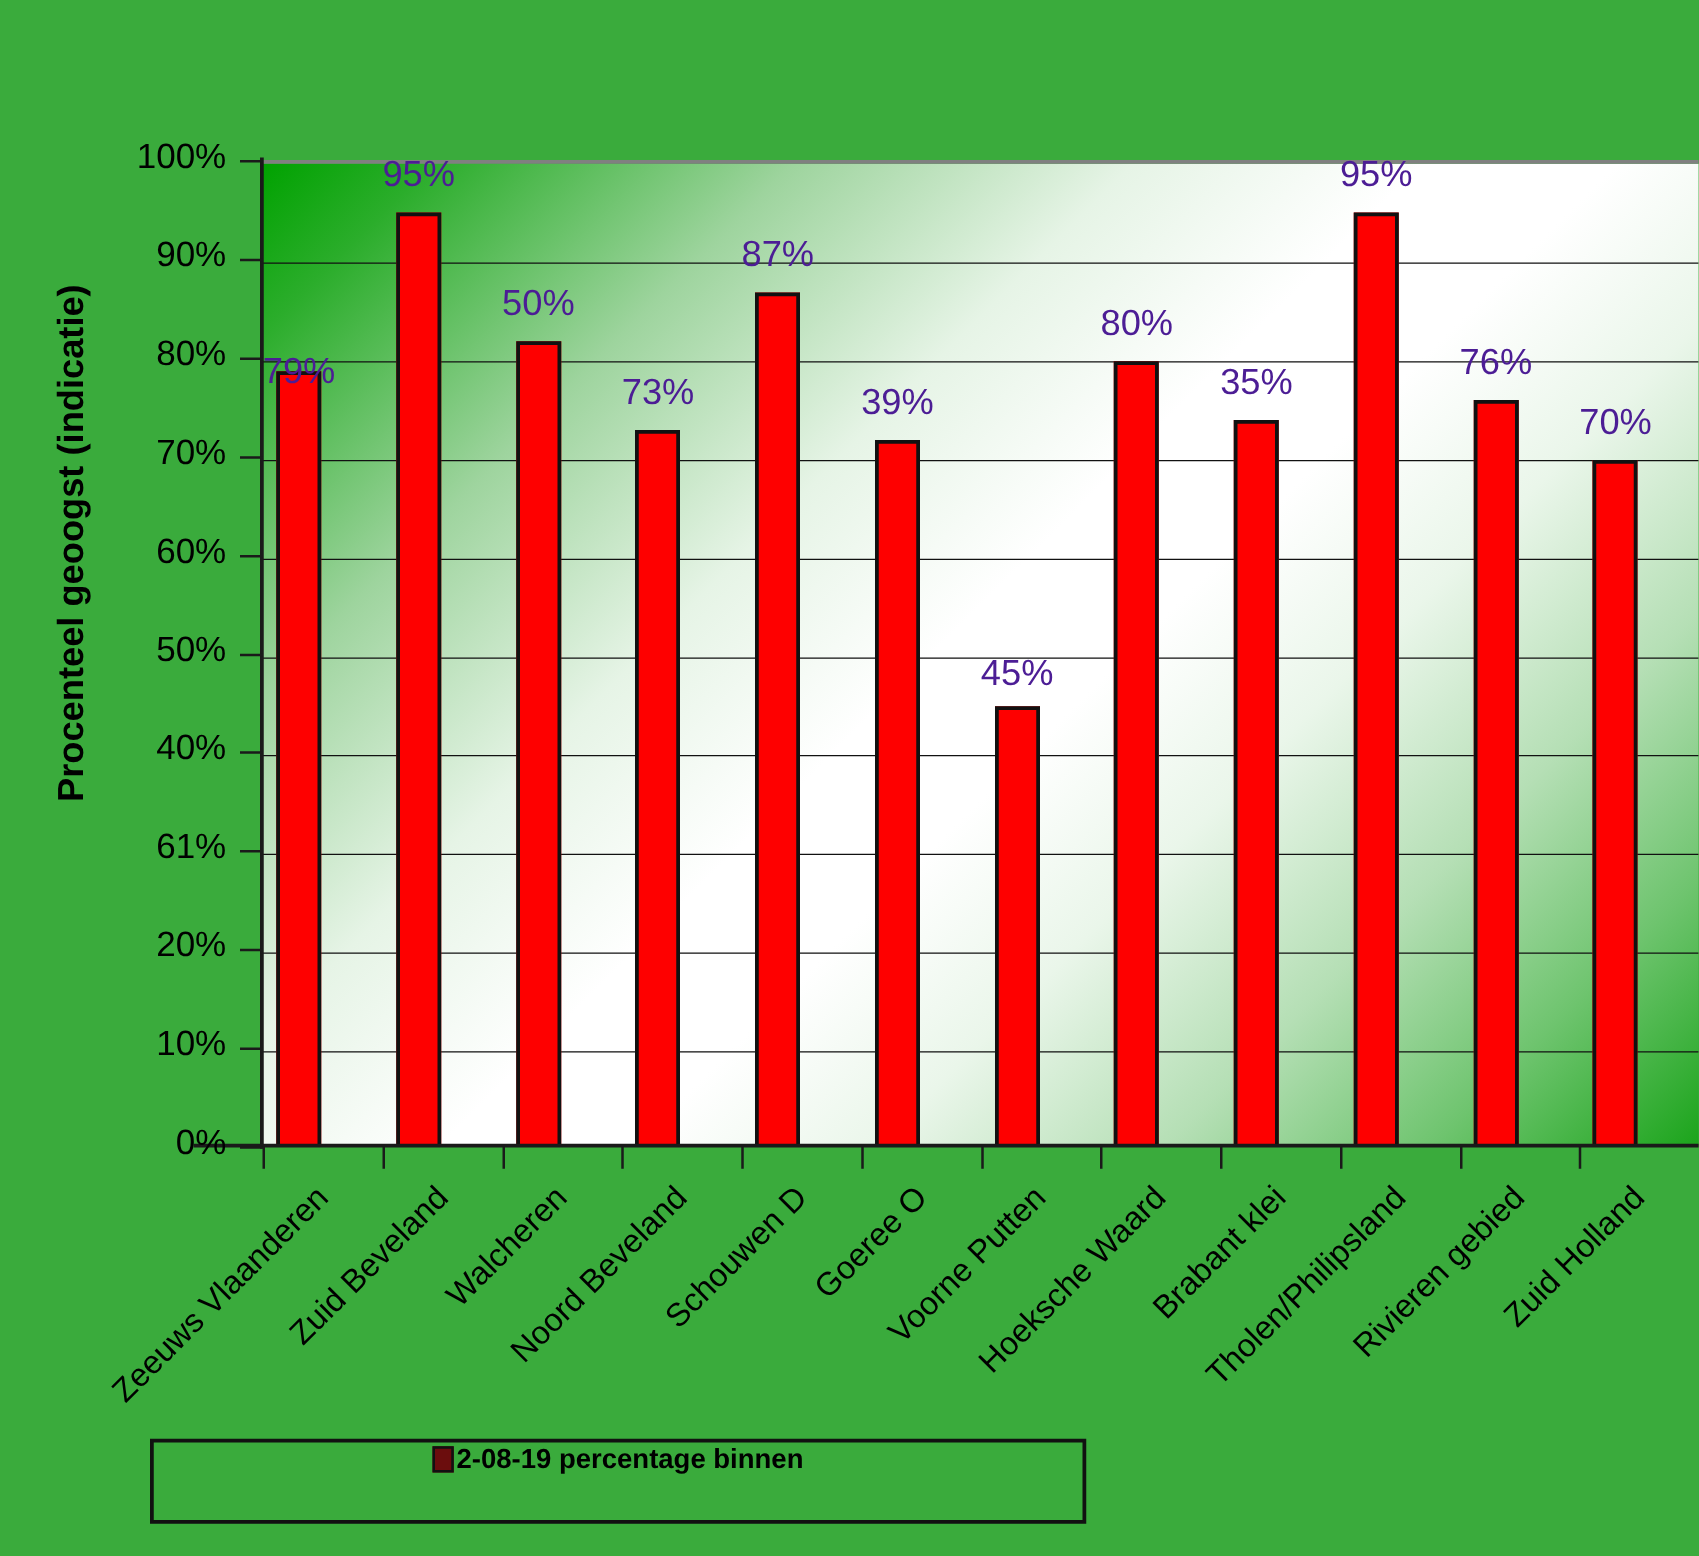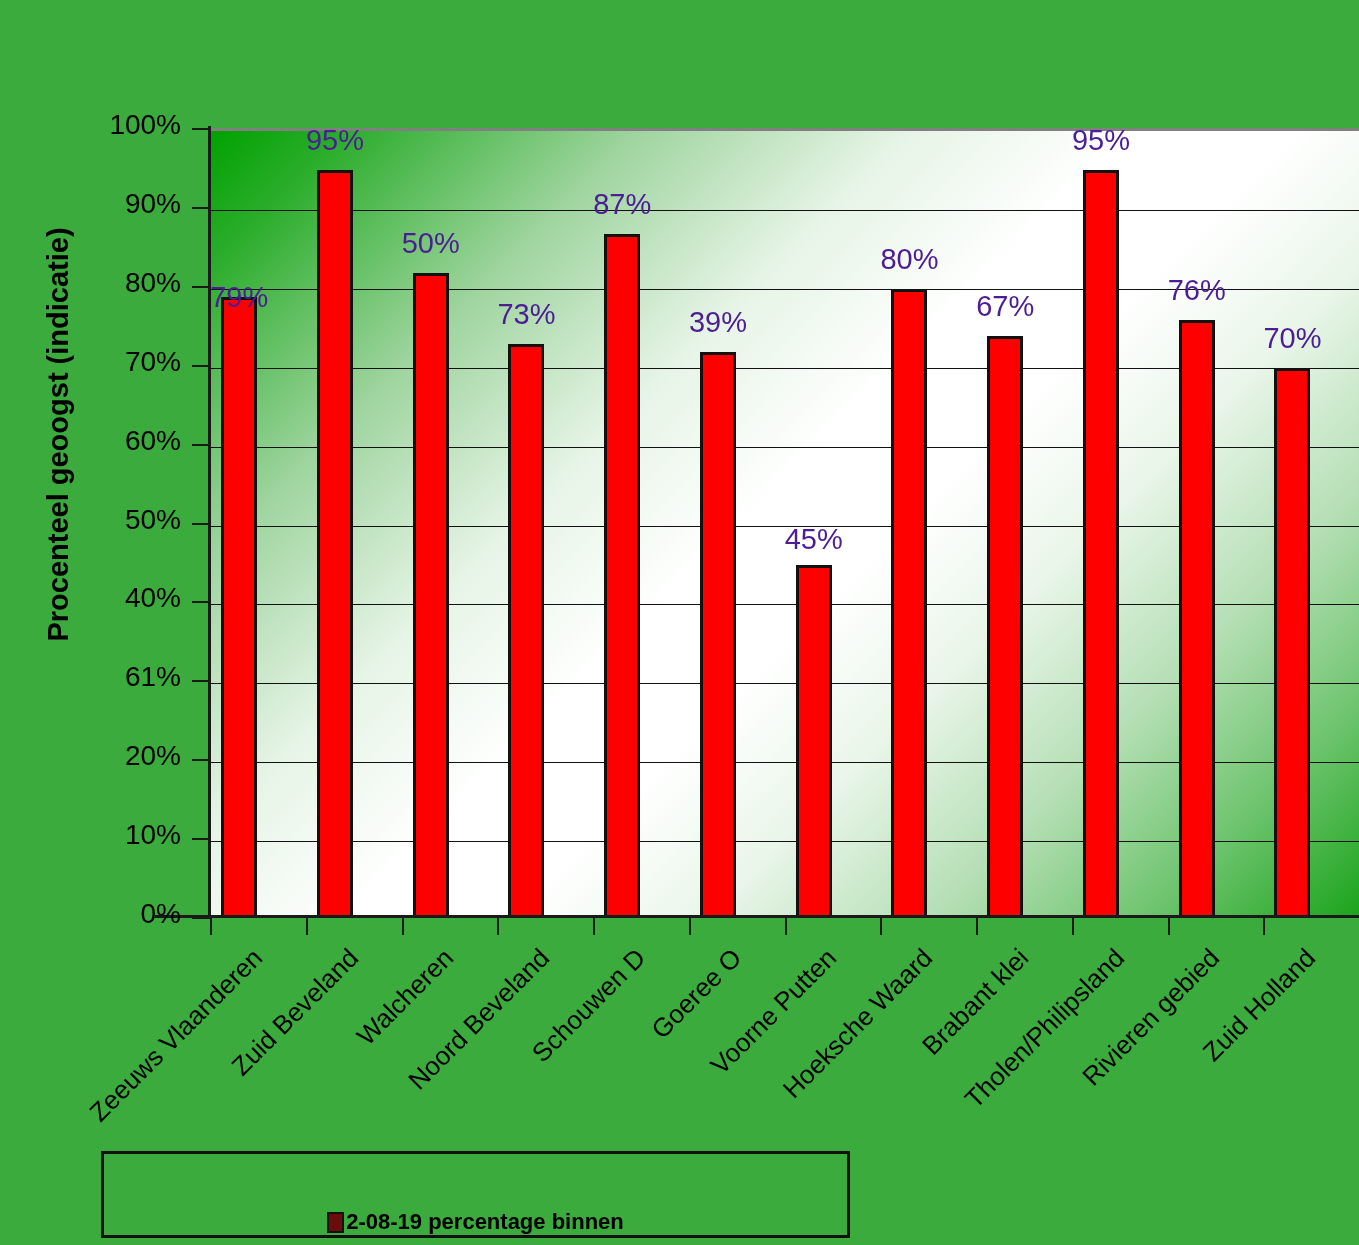--- a/index.html
+++ b/index.html
@@ -134,29 +134,29 @@
     color: #000;
     white-space: nowrap;
     transform-origin: right center;
     transform: rotate(-45deg);
     text-align: right;
   }
 
   
   #legend-box {
     position: absolute;
-    left: 101px;
+    left: 120px;
     top: 1151px;
     width: 749px;
-    height: 87px;
+    height: 68px;
     border: 3px solid #111;
     box-sizing: border-box;
     background: transparent;
     display: flex;
-    align-items: flex-end;
+    align-items: flex-start;
     justify-content: center;
   }
   #legend-entry {
     display: flex;
     align-items: center;
     gap: 2px;
   }
   #legend-swatch {
     width: 17px;
     height: 21px;
@@ -249,21 +249,21 @@
     </div>
   <div id="bar-values-layer">
       <div class="bar-value" style="left: 239.204px; top: 250.69px; margin-top: 30px;">79%</div>
       <div class="bar-value" style="left: 334.954px; top: 124.45px;">95%</div>
       <div class="bar-value" style="left: 430.704px; top: 227.02px;">50%</div>
       <div class="bar-value" style="left: 526.454px; top: 298.03px;">73%</div>
       <div class="bar-value" style="left: 622.204px; top: 187.57px;">87%</div>
       <div class="bar-value" style="left: 717.954px; top: 305.92px;">39%</div>
       <div class="bar-value" style="left: 813.704px; top: 523px;">45%</div>
       <div class="bar-value" style="left: 909.454px; top: 242.8px;">80%</div>
-      <div class="bar-value" style="left: 1005.2px; top: 290.14px;">67%</div>
+      <div class="bar-value" style="left: 1005.2px; top: 290.14px;">35%</div>
       <div class="bar-value" style="left: 1100.95px; top: 124.45px;">95%</div>
       <div class="bar-value" style="left: 1196.7px; top: 274.36px;">76%</div>
       <div class="bar-value" style="left: 1292.45px; top: 321.7px;">70%</div>
     </div>
   <div id="x-labels-layer">
       <div class="x-cat-label" style="left: -342.125px; top: 938px; width: 600px;">Zeeuws Vlaanderen</div>
       <div class="x-cat-label" style="left: -246.375px; top: 938px; width: 600px;">Zuid Beveland</div>
       <div class="x-cat-label" style="left: -150.625px; top: 938px; width: 600px;">Walcheren</div>
       <div class="x-cat-label" style="left: -54.875px; top: 938px; width: 600px;">Noord Beveland</div>
       <div class="x-cat-label" style="left: 40.875px; top: 938px; width: 600px;">Schouwen D</div>

